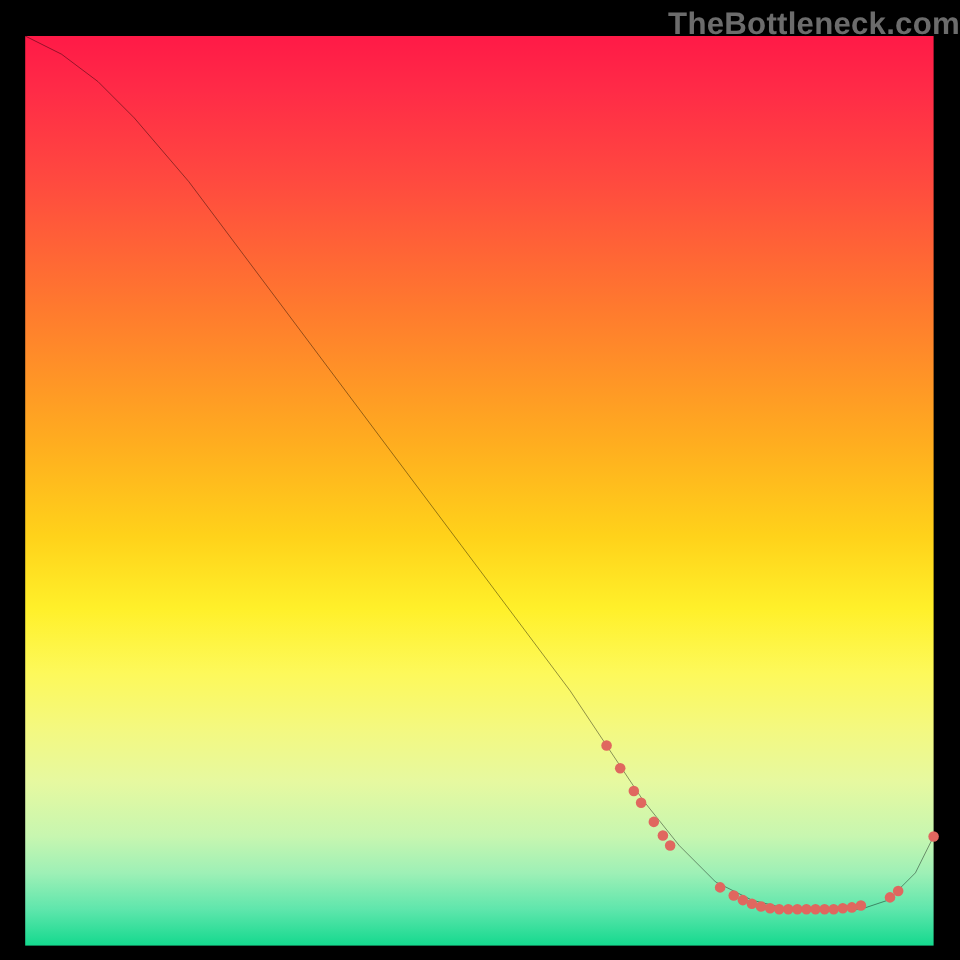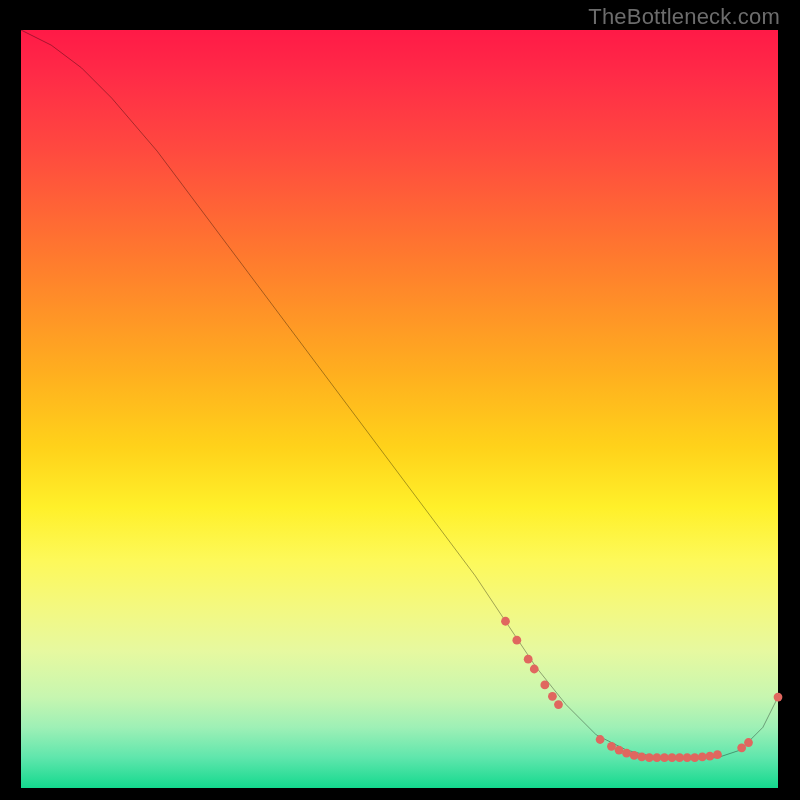--- a/index.html
+++ b/index.html
@@ -13,25 +13,25 @@
   }
   .frame {
     position: relative;
     width: 800px;
     height: 800px;
     background: #000;
   }
   .attribution {
     position: absolute;
     top: 4px;
-    right: 20px;
+    right: 0;
     color: #6c6c6c;
-    font-size: 22px;
+    font-size: 26px;
     letter-spacing: 0.2px;
-    font-weight: 400;
+    font-weight: 700;
   }
   .plot {
     position: absolute;
     left: 21px;
     top: 30px;
     width: 757px;
     height: 758px;
   }
   
   .gradient {

